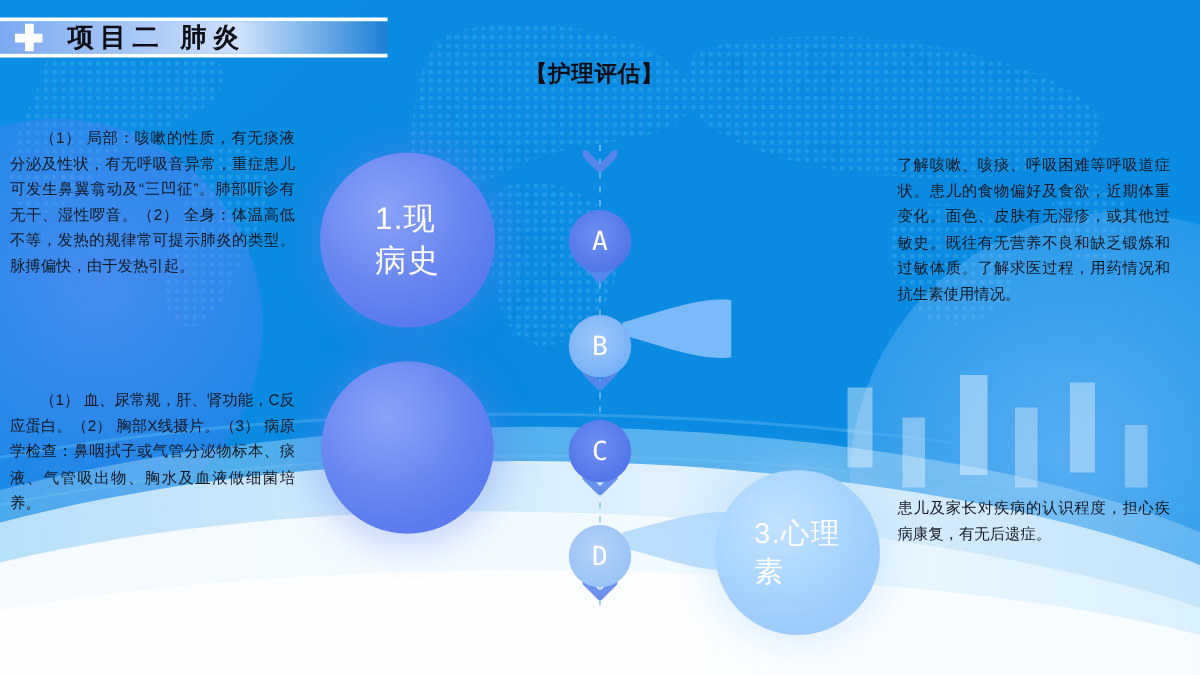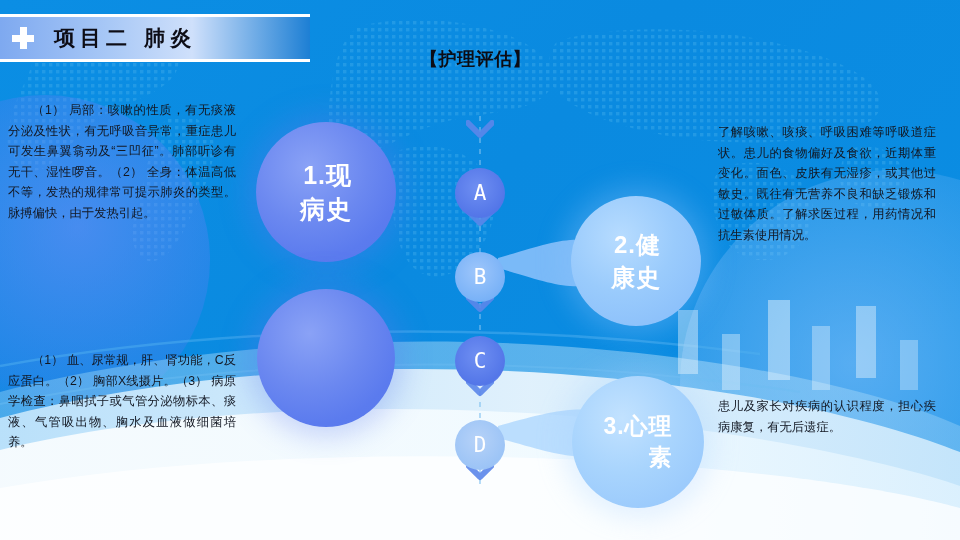--- a/index.html
+++ b/index.html
@@ -32,21 +32,21 @@
                      background:radial-gradient(circle at 40% 45%, rgba(150,200,255,.55), rgba(140,195,255,.2) 62%, rgba(140,195,255,0) 74%); }
 
   
   .waves { position:absolute; left:0; bottom:0; width:960px; height:240px; }
 
   
   .bars { position:absolute; right:0; bottom:60px; width:300px; height:180px; }
 
   
   .titlebar {
-    position:absolute; left:0; top:14px; width:310px; height:48px;
+    position:absolute; left:0; top:14px; width:310px; height:32px;
     background:linear-gradient(90deg,#7ea9f0 0%,#a8c8f6 35%,#cfe0fb 62%,#1d7fd4 100%);
     border-top:3px solid #ffffff;
     border-bottom:3px solid #ffffff;
     display:flex; align-items:center;
   }
   .cross {
     position:relative; width:22px; height:22px; margin-left:12px; flex:none;
   }
   .cross::before, .cross::after {
     content:""; position:absolute; background:#ffffff;
@@ -70,21 +70,21 @@
   
   .para {
     position:absolute;
     font-size:12.3px; line-height:20.5px;
     color:#121722;
     text-align:justify;
     text-indent:24px;
   }
   .para.noindent { text-indent:0; }
   .para-l1 { left:8px;   top:100px; width:228px; }
-  .para-l2 { left:8px;   top:310px; width:228px;margin-top:40px; }
+  .para-l2 { left:8px;   top:310px; width:228px; }
   .para-r1 { left:718px; top:122px; width:218px; }
   .para-r2 { left:718px; top:396px; width:218px; }
 
   
   .spine { position:absolute; left:455px; top:110px; width:50px; height:380px; }
 
   .node {
     position:absolute; left:0; width:50px; height:50px; border-radius:50%;
     display:flex; align-items:center; justify-content:center;
     font-family:"DejaVu Sans Mono","Liberation Mono",monospace;
@@ -92,22 +92,22 @@
   }
   .node-a { top:58px;  background:radial-gradient(circle at 45% 40%, #6f8ff2, #5376e8 70%, rgba(83,118,232,.55) 100%); }
   .node-b { top:142px; background:radial-gradient(circle at 45% 40%, #9ec6fb, #79b2f7 70%, rgba(121,178,247,.6) 100%); }
   .node-c { top:226px; background:radial-gradient(circle at 45% 40%, #6f8ff2, #5376e8 70%, rgba(83,118,232,.55) 100%); }
   .node-d { top:310px; background:radial-gradient(circle at 45% 40%, #b6d2f8, #9cc4f6 70%, rgba(156,196,246,.5) 100%); }
 
   
   .circle {
     position:absolute; border-radius:50%;
     display:flex; align-items:center; justify-content:center;
-    text-align:right; color:#ffffff;
-    font-weight:700; letter-spacing:1px;
+    text-align:left; color:#ffffff;
+    font-weight:400; letter-spacing:1px;
   }
   .circle span { display:block; }
 
   .circle-1 {
     left:256px; top:122px; width:140px; height:140px;
     font-size:25px; line-height:34px;
     background:radial-gradient(circle at 38% 32%, #8aa2f6 0%, #6b88f0 45%, #5b7bee 72%, #5678ec 100%);
     box-shadow:0 0 28px 10px rgba(96,126,238,.30);
   }
   .circle-2 {
@@ -242,26 +242,20 @@
     <div class="node node-d">D</div>
   </div>
 
   <div class="circle circle-1">
     <div>
       <span>1.现</span>
       <span>病史</span>
     </div>
   </div>
 
-  <div class="circle circle-2">
-    <div>
-      <span>2.健</span>
-      <span>康史</span>
-    </div>
-  </div>
 
   <div class="circle circle-3">
     <div>
     </div>
   </div>
 
   <div class="circle circle-4">
     <div>
       <span>3.心理</span>
       <span>素</span>

